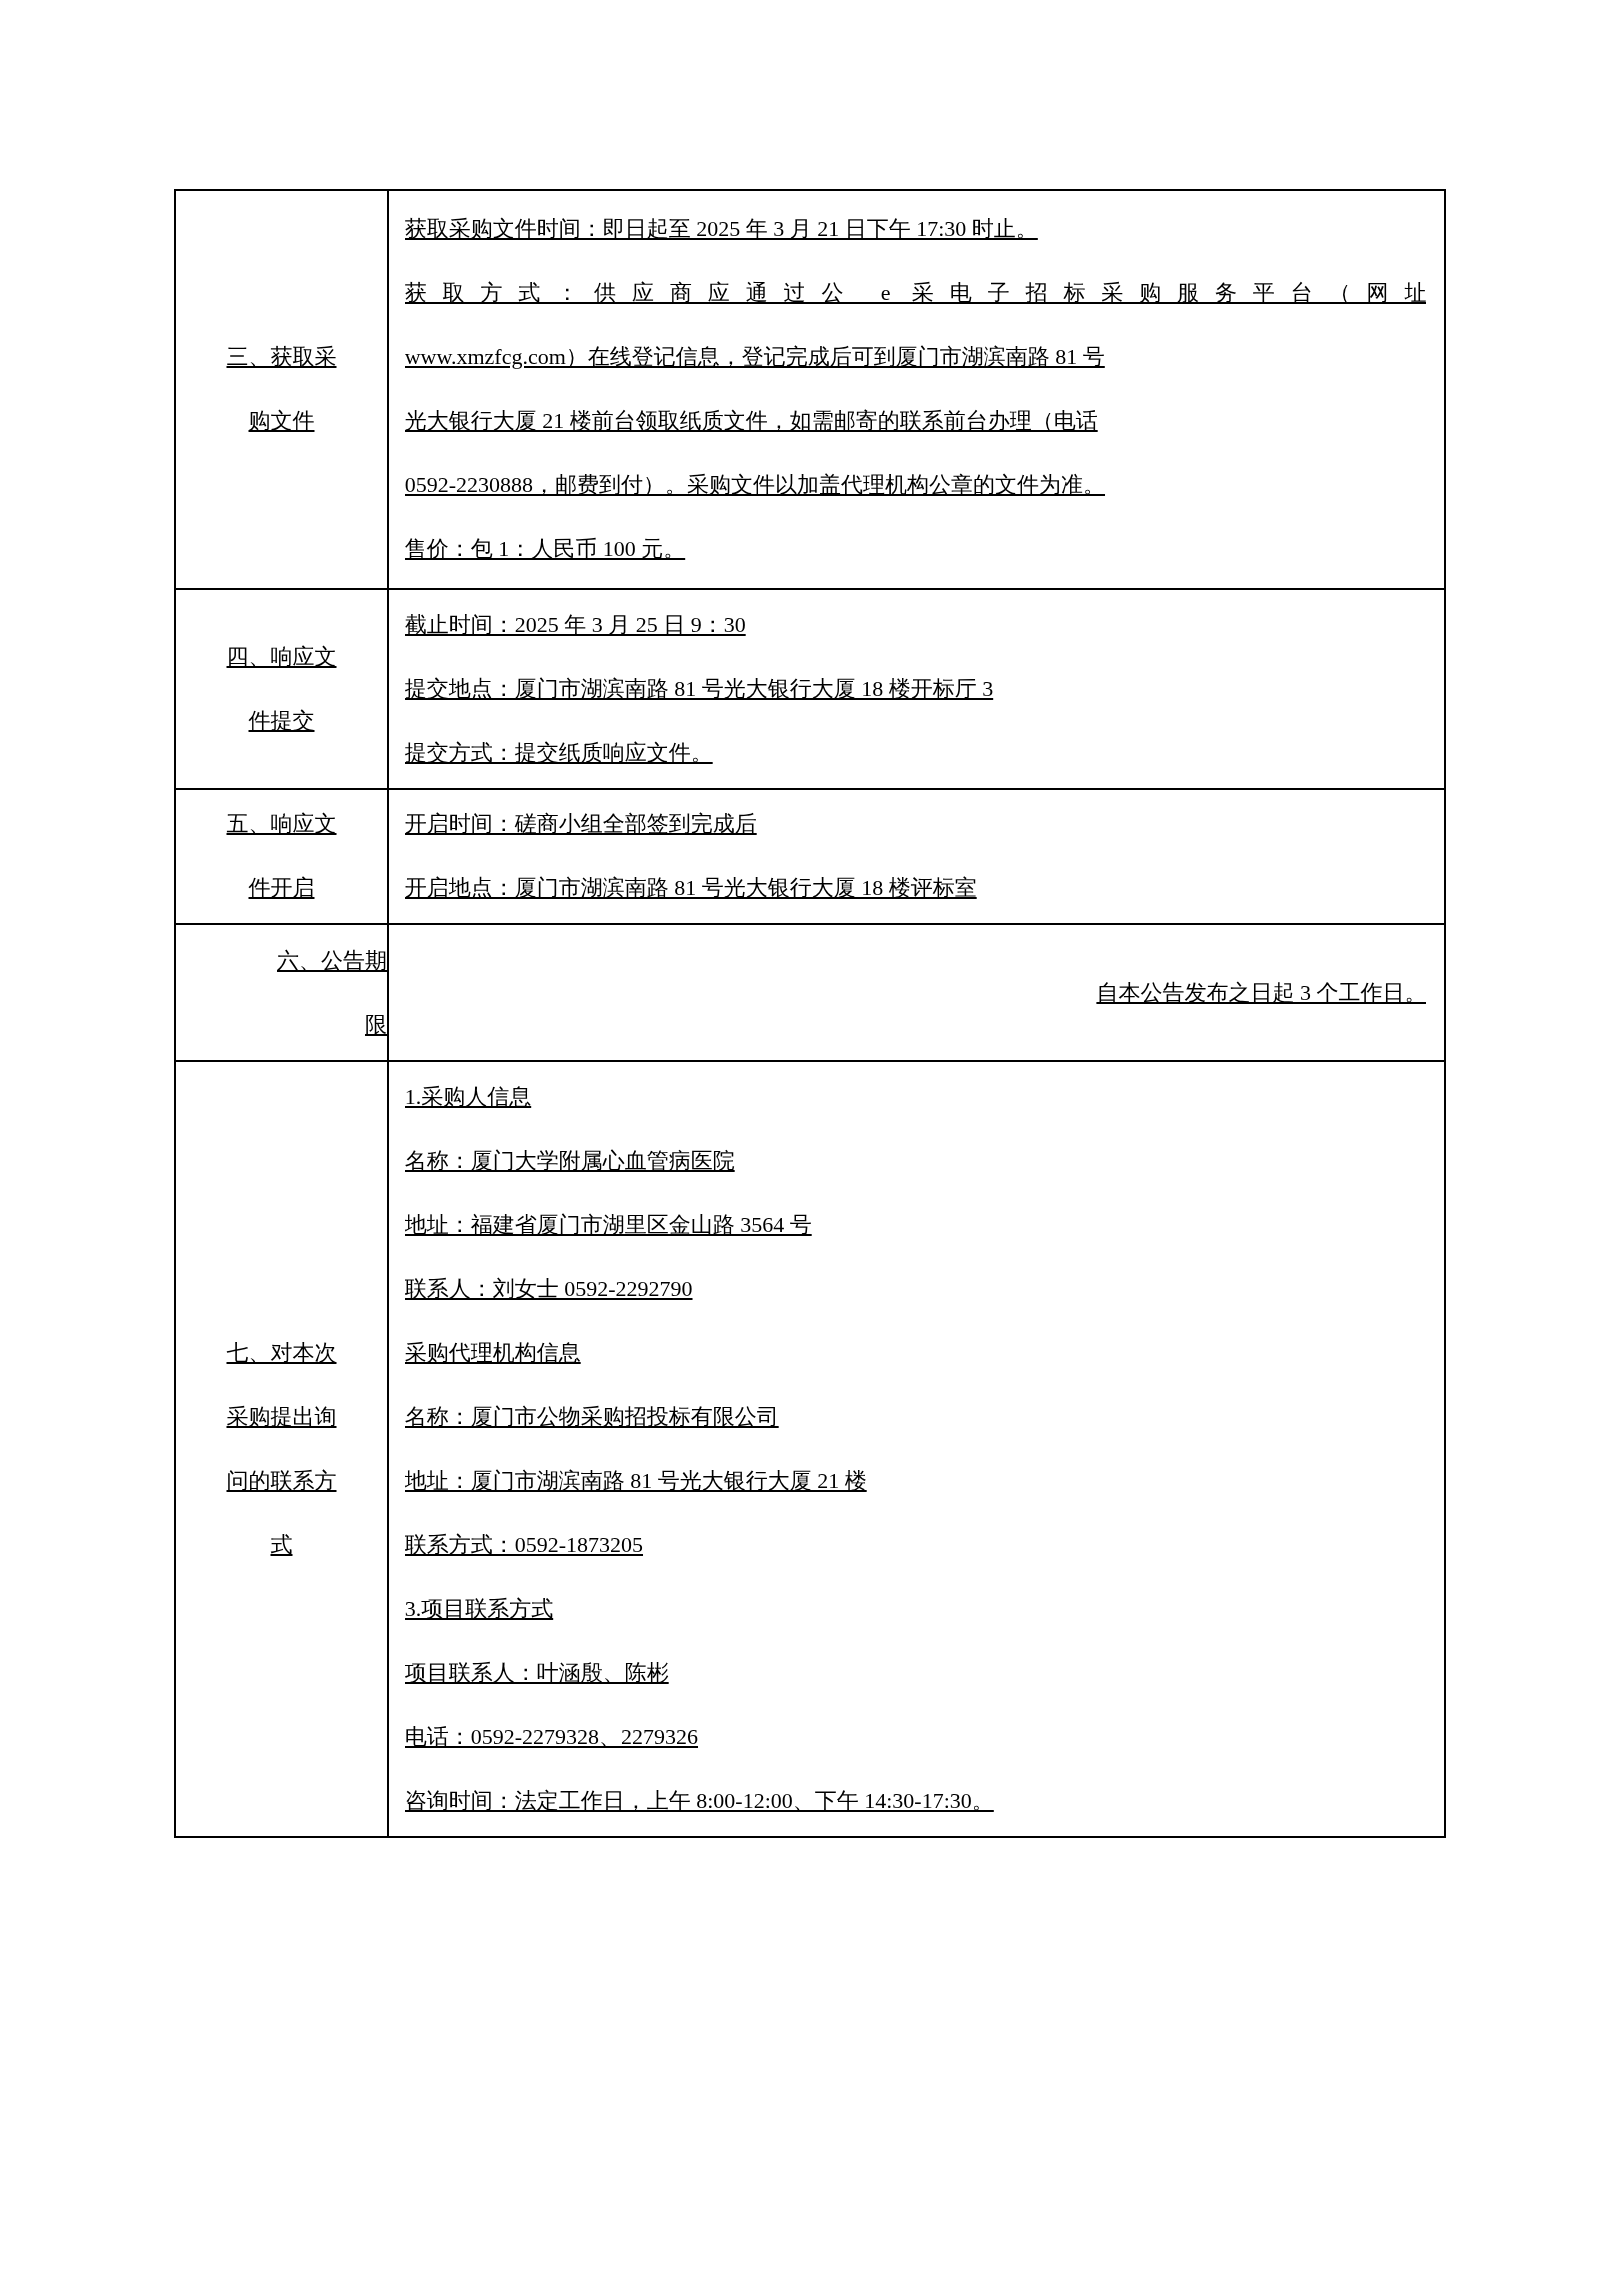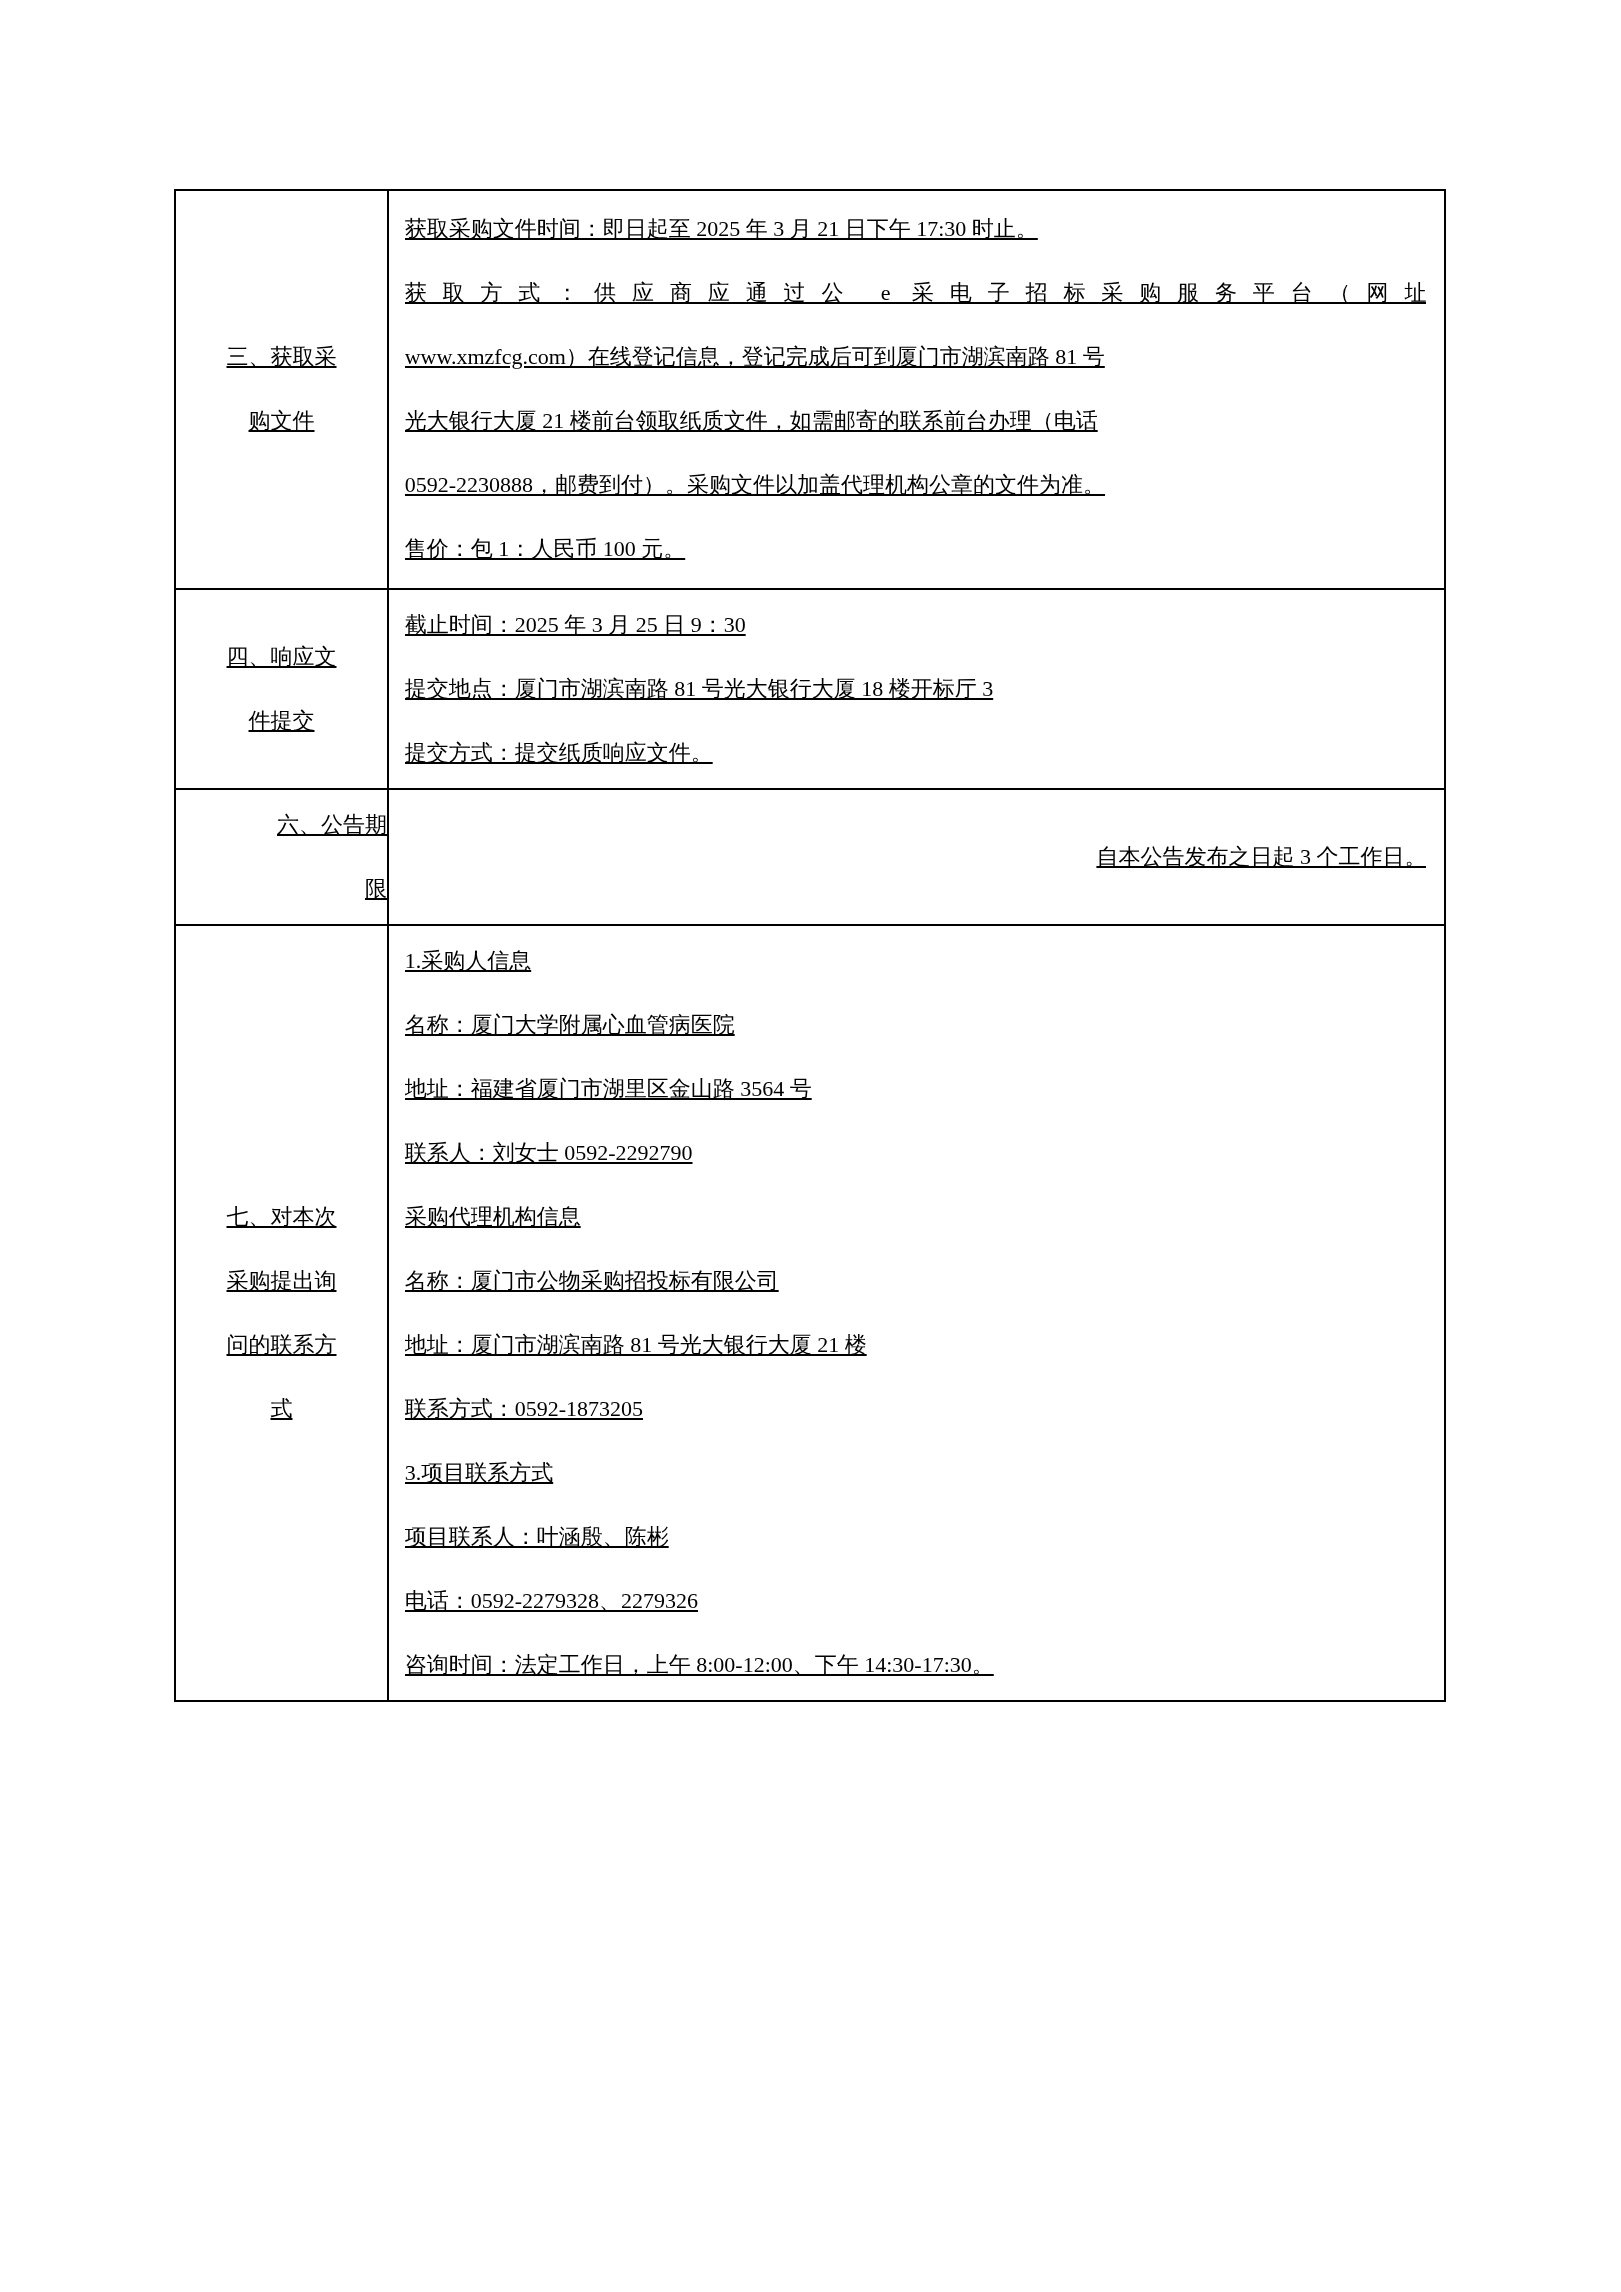--- a/index.html
+++ b/index.html
@@ -85,20 +85,30 @@
           <div class="hline">四、响应文</div>
           <div class="hline">件提交</div>
         </td>
         <td class="ccell">
           <div class="line">截止时间：2025 年 3 月 25 日 9：30</div>
           <div class="line">提交地点：厦门市湖滨南路 81 号光大银行大厦 18 楼开标厅 3</div>
           <div class="line">提交方式：提交纸质响应文件。</div>
         </td>
       </tr>
 
+      <tr class="r2">
+        <td class="hcell">
+          <div class="hline">五、响应文</div>
+          <div class="hline">件开启</div>
+        </td>
+        <td class="ccell">
+          <div class="line">开启时间：磋商小组全部签到完成后</div>
+          <div class="line">开启地点：厦门市湖滨南路 81 号光大银行大厦 18 楼评标室</div>
+        </td>
+      </tr>
 
       <tr class="r3">
         <td class="hcell">
           <div class="hline">六、公告期</div>
           <div class="hline">限</div>
         </td>
         <td class="ccell">
           <div class="line">自本公告发布之日起 3 个工作日。</div>
         </td>
       </tr>

